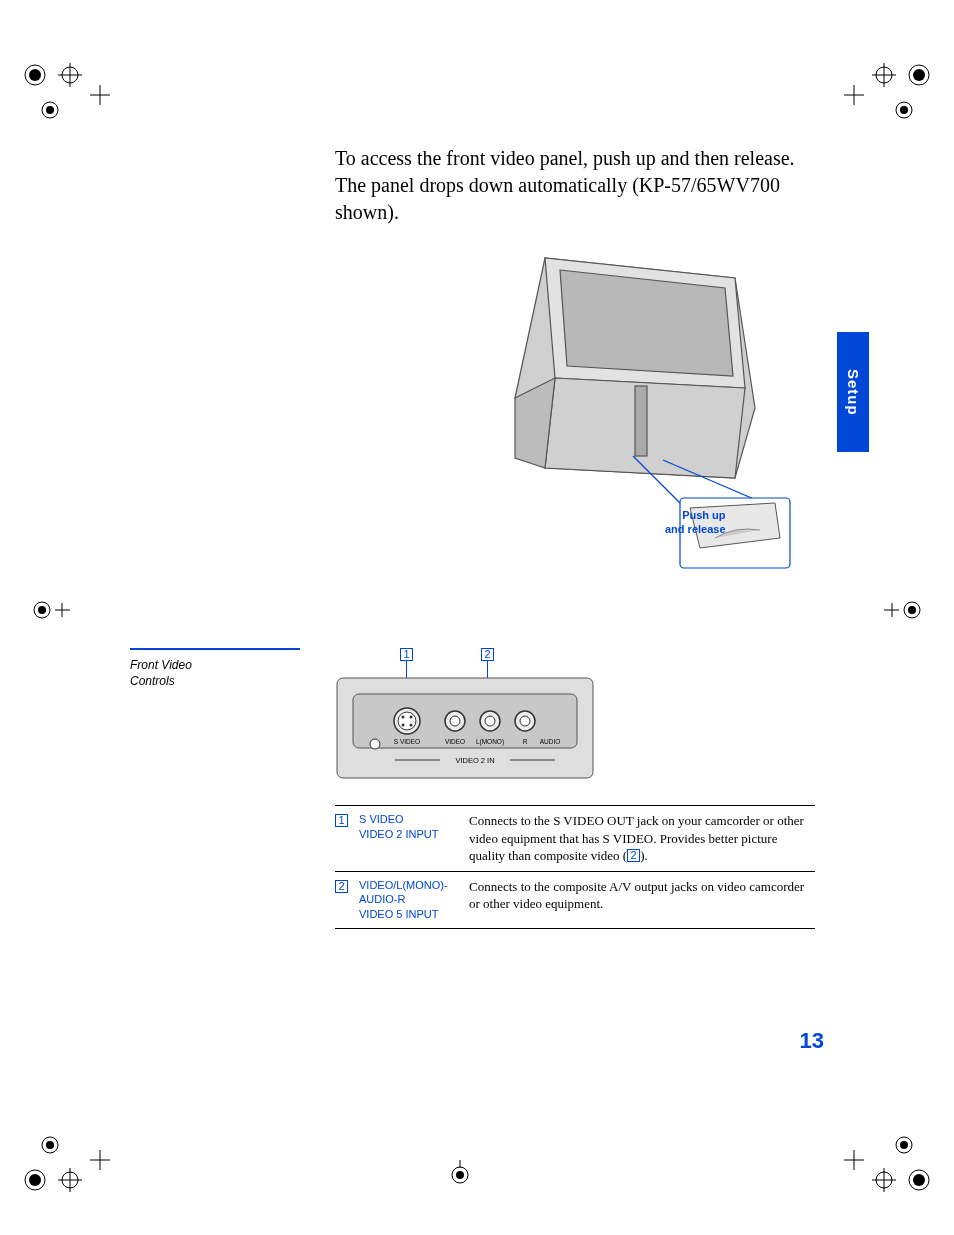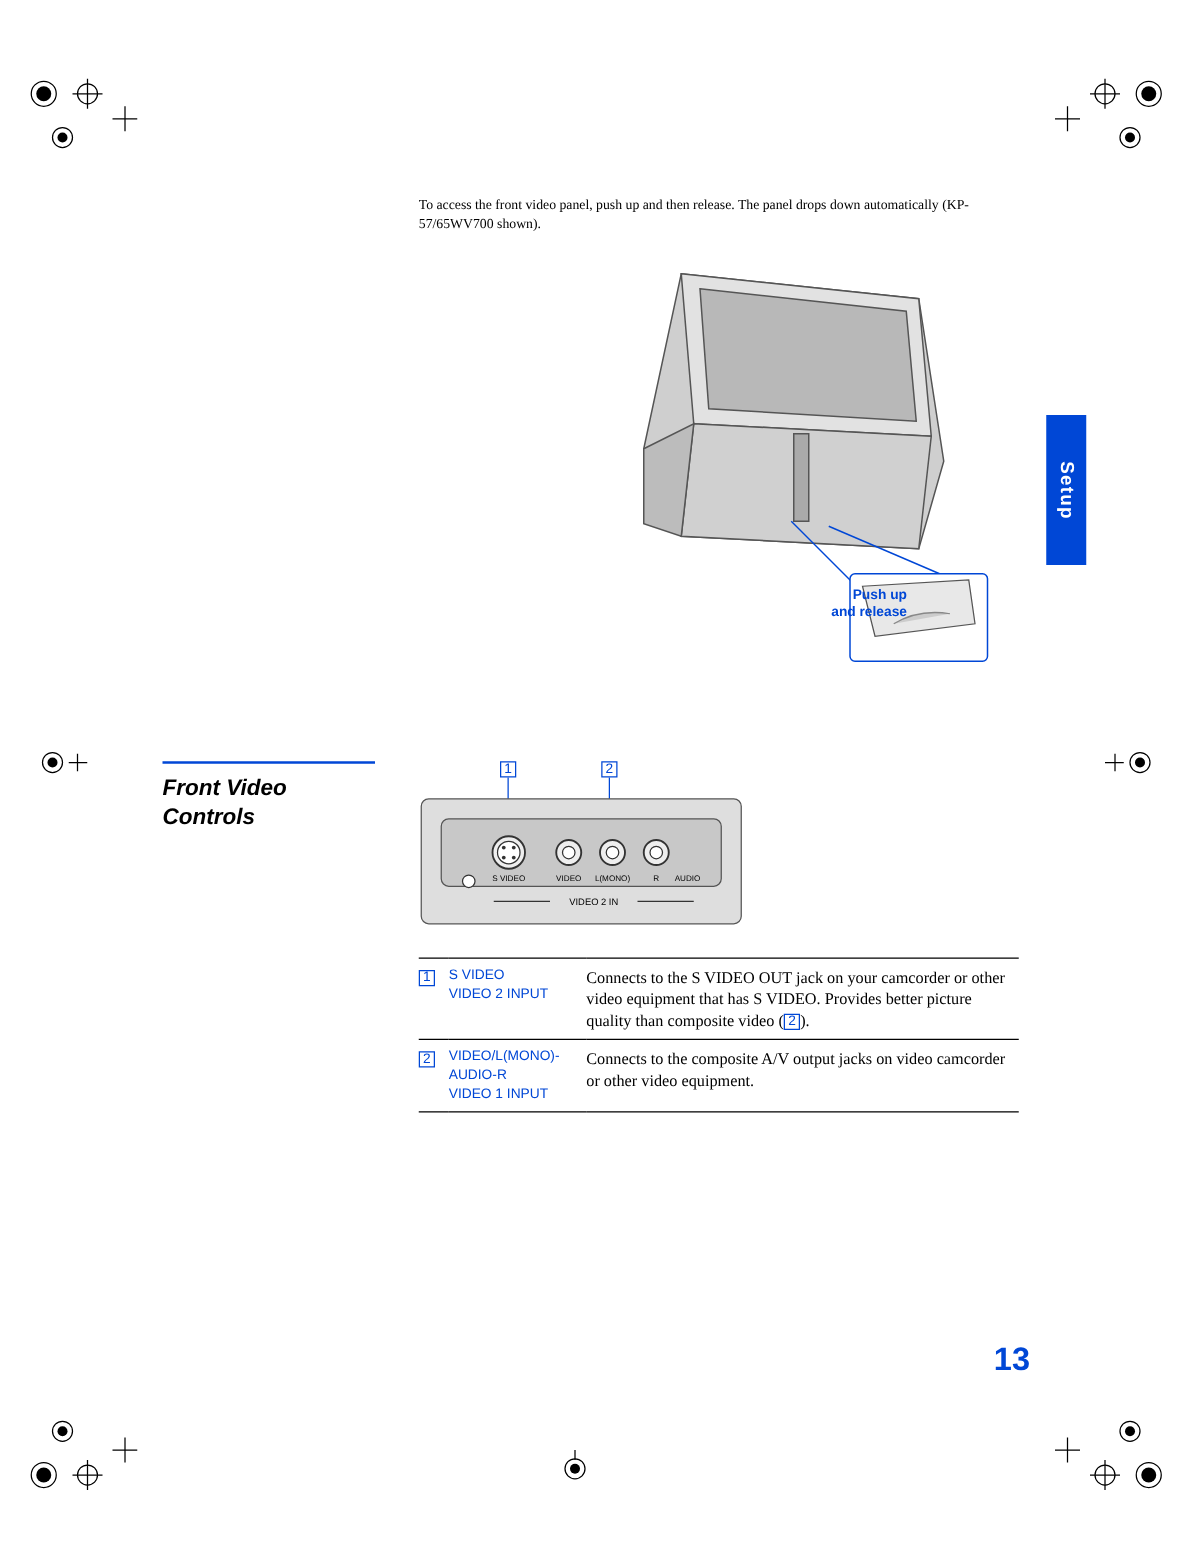--- a/index.html
+++ b/index.html
@@ -21,25 +21,24 @@
   }
   .section-title {
     font-family: Verdana, Arial, sans-serif;
     font-weight: bold;
     font-style: italic;
     font-size: 23px;
     color: #0047d6;
     margin-bottom: 14px;
   }
   .intro-text {
-    font-size: 11px;
+    font-size: 20px;
     line-height: 1.35;
     margin-left: 205px;
     width: 470px;
-    margin-top: 12px;
   }
   .tv-figure {
     margin-left: 205px;
     margin-top: 22px;
     position: relative;
     width: 470px;
     height: 340px;
     text-align: right;
   }
   .callout-label {
@@ -76,23 +75,23 @@
     align-items: flex-start;
   }
   .subsection-title-col {
     width: 170px;
     border-top: 2px solid #0047d6;
     padding-top: 8px;
     flex-shrink: 0;
   }
   .subsection-title {
     font-family: Verdana, Arial, sans-serif;
-    font-weight: bold;
+    font-weight: normal;
     font-style: italic;
-    font-size: 18px;
+    font-size: 12px;
     color: #000;
     line-height: 1.3;
   }
   .subsection-body {
     margin-left: 35px;
     width: 480px;
   }
   .panel-fig {
     width: 260px;
     height: 145px;
@@ -152,24 +151,24 @@
     width: 110px;
     font-family: Verdana, Arial, sans-serif;
     font-size: 11px;
     color: #0047d6;
     line-height: 1.5;
   }
   .desc-col { font-family: Georgia, serif; }
   .page-num {
     position: absolute;
     right: 130px;
-    top: 1072px;
+    top: 1028px;
     font-family: Verdana, Arial, sans-serif;
     font-weight: bold;
-    font-size: 26px;
+    font-size: 22px;
     color: #0047d6;
   }
 </style>
 </head>
 <body>
 
 <div class="crop-mark" style="left:20px; top:60px;">
   <svg width="90" height="60">
       <circle cx="15" cy="15" r="10" fill="none" stroke="#000" stroke-width="1"></circle>
       <circle cx="15" cy="15" r="6" fill="#000"></circle>
@@ -322,21 +321,21 @@
         <tbody>
             <tr>
           <td class="num-col"><span class="num-box">1</span></td>
           <td class="label-col" style="white-space:pre-line;">S VIDEO
 VIDEO 2 INPUT</td>
           <td class="desc-col"><span>Connects to the S VIDEO OUT jack on your camcorder or other video equipment that has S VIDEO. Provides better picture quality than composite video (</span><span class="num-box">2</span><span>).</span></td>
         </tr>
         <tr>
           <td class="num-col"><span class="num-box">2</span></td>
           <td class="label-col" style="white-space:pre-line;">VIDEO/L(MONO)-AUDIO-R
-VIDEO 1 INPUT</td>
+VIDEO 5 INPUT</td>
           <td class="desc-col"><span>Connects to the composite A/V output jacks on video camcorder or other video equipment.</span></td>
         </tr>
       </tbody>
         </table>
     </div>
   </div>
 </div>
 
 <div class="page-num">13</div>
 

